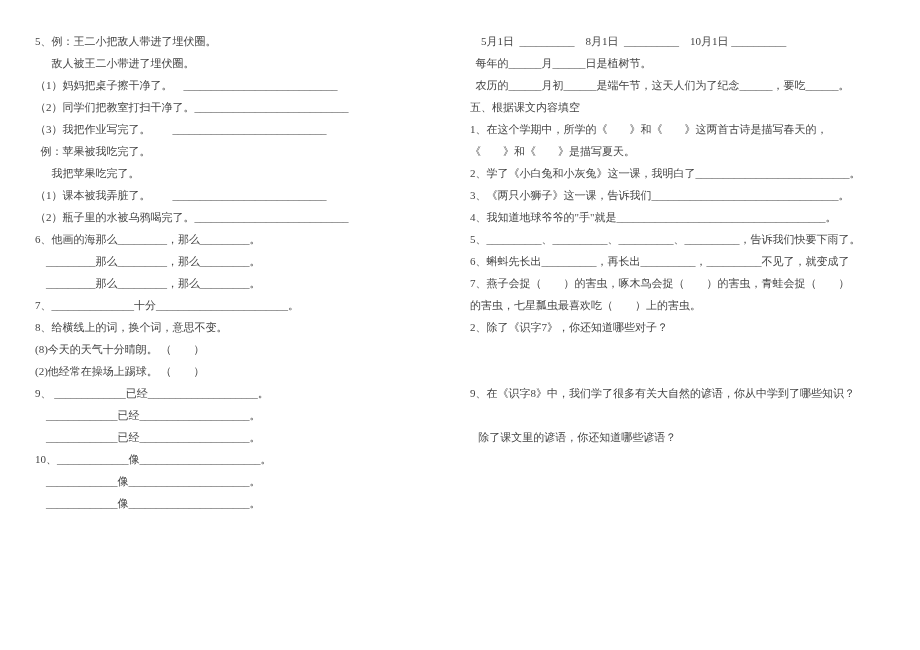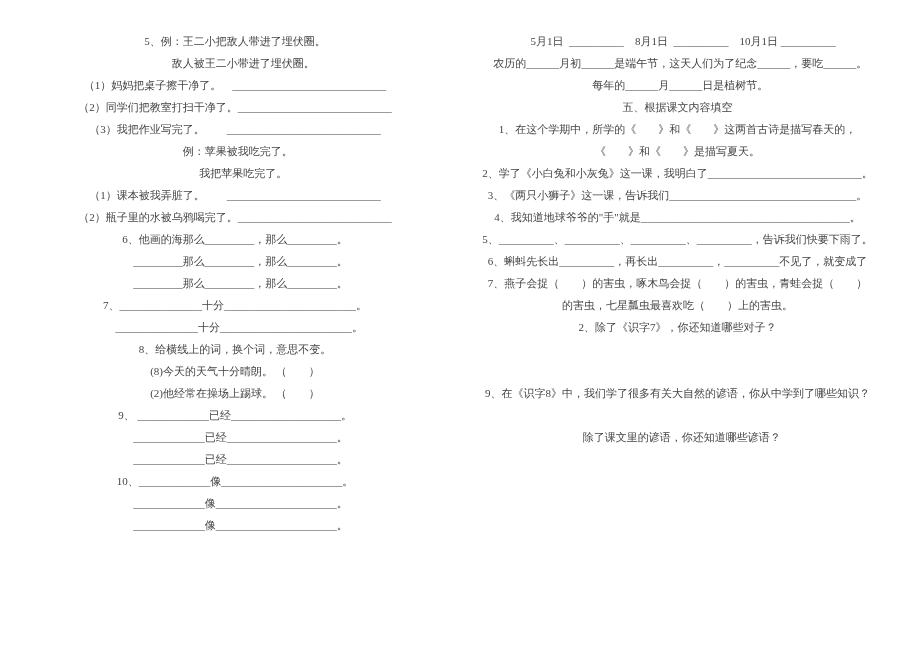--- a/index.html
+++ b/index.html
@@ -11,21 +11,20 @@
     font-size: 11px;
     color: #444;
     display: flex;
     padding: 30px 35px 30px 35px;
   }
   .col {
     width: 50%;
     display: flex;
     flex-direction: column;
     line-height: 2.0;
-    align-items: center;
   }
   .col-left { padding-right: 25px; }
   .col-right { padding-left: 10px; }
   .line { white-space: pre; }
 </style>
 </head>
 <body>
 
 <div class="col col-left">
   <div class="line">5、例：王二小把敌人带进了埋伏圈。</div>
@@ -34,36 +33,35 @@
   <div class="line">（2）同学们把教室打扫干净了。____________________________</div>
   <div class="line">（3）我把作业写完了。        ____________________________</div>
   <div class="line">  例：苹果被我吃完了。</div>
   <div class="line">      我把苹果吃完了。</div>
   <div class="line">（1）课本被我弄脏了。        ____________________________</div>
   <div class="line">（2）瓶子里的水被乌鸦喝完了。____________________________</div>
   <div class="line">6、他画的海那么_________，那么_________。</div>
   <div class="line">    _________那么_________，那么_________。</div>
   <div class="line">    _________那么_________，那么_________。</div>
   <div class="line">7、_______________十分________________________。</div>
-  <div class="line">   _______________十分________________________。</div>
   <div class="line">8、给横线上的词，换个词，意思不变。</div>
   <div class="line">(8)今天的天气十分晴朗。 （        ）</div>
   <div class="line">(2)他经常在操场上踢球。 （        ）</div>
   <div class="line">9、 _____________已经____________________。</div>
   <div class="line">    _____________已经____________________。</div>
   <div class="line">    _____________已经____________________。</div>
   <div class="line">10、_____________像______________________。</div>
   <div class="line">    _____________像______________________。</div>
   <div class="line">    _____________像______________________。</div>
 </div>
 
 <div class="col col-right">
   <div class="line">    5月1日  __________    8月1日  __________    10月1日 __________</div>
+  <div class="line">  每年的______月______日是植树节。</div>
   <div class="line">  农历的______月初______是端午节，这天人们为了纪念______，要吃______。</div>
-  <div class="line">  每年的______月______日是植树节。</div>
   <div class="line">五、根据课文内容填空</div>
   <div class="line">1、在这个学期中，所学的《        》和《        》这两首古诗是描写春天的，</div>
   <div class="line">《        》和《        》是描写夏天。</div>
   <div class="line">2、学了《小白兔和小灰兔》这一课，我明白了____________________________。</div>
   <div class="line">3、《两只小狮子》这一课，告诉我们__________________________________。</div>
   <div class="line">4、我知道地球爷爷的"手"就是______________________________________。</div>
   <div class="line">5、__________、__________、__________、__________，告诉我们快要下雨了。</div>
   <div class="line">6、蝌蚪先长出__________，再长出__________，__________不见了，就变成了</div>
   <div class="line">7、燕子会捉（        ）的害虫，啄木鸟会捉（        ）的害虫，青蛙会捉（        ）</div>
   <div class="line">的害虫，七星瓢虫最喜欢吃（        ）上的害虫。</div>

